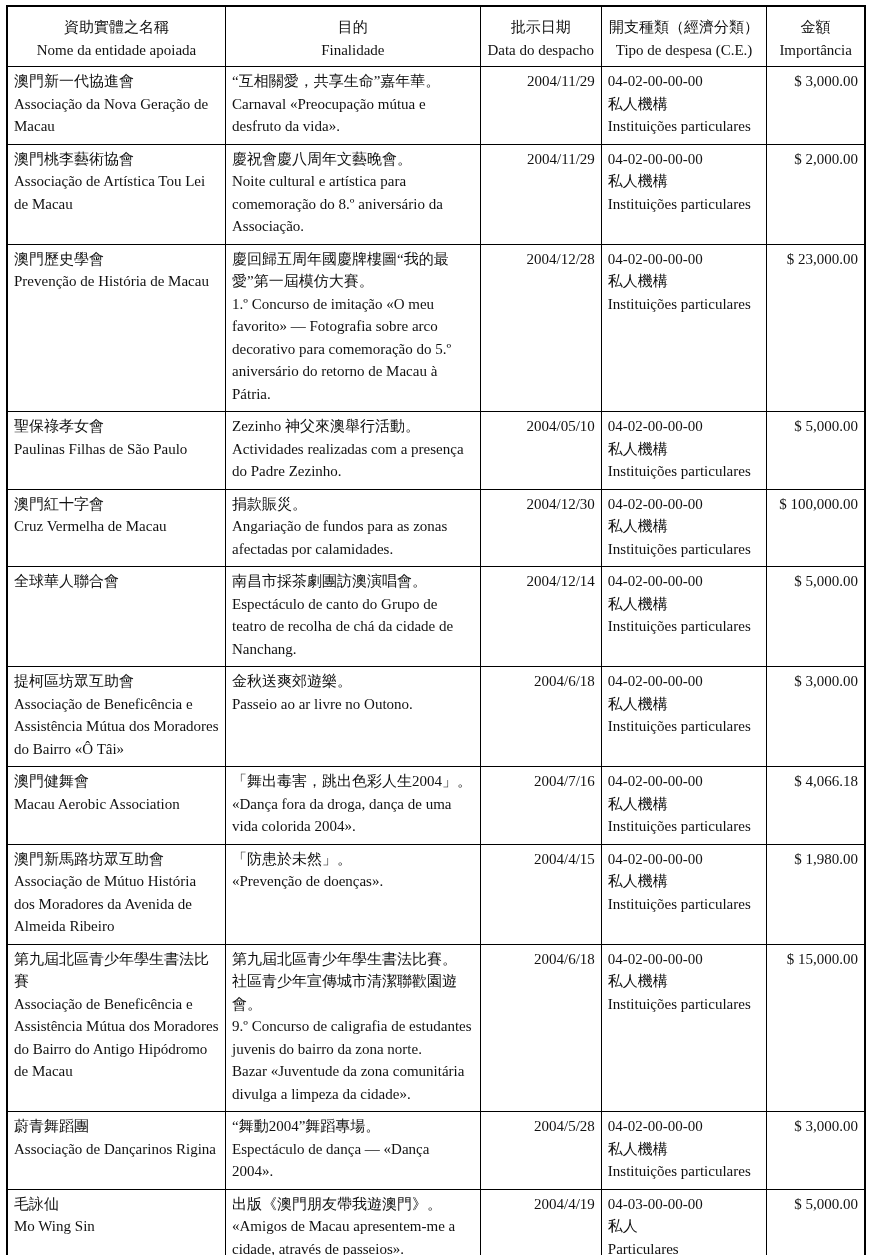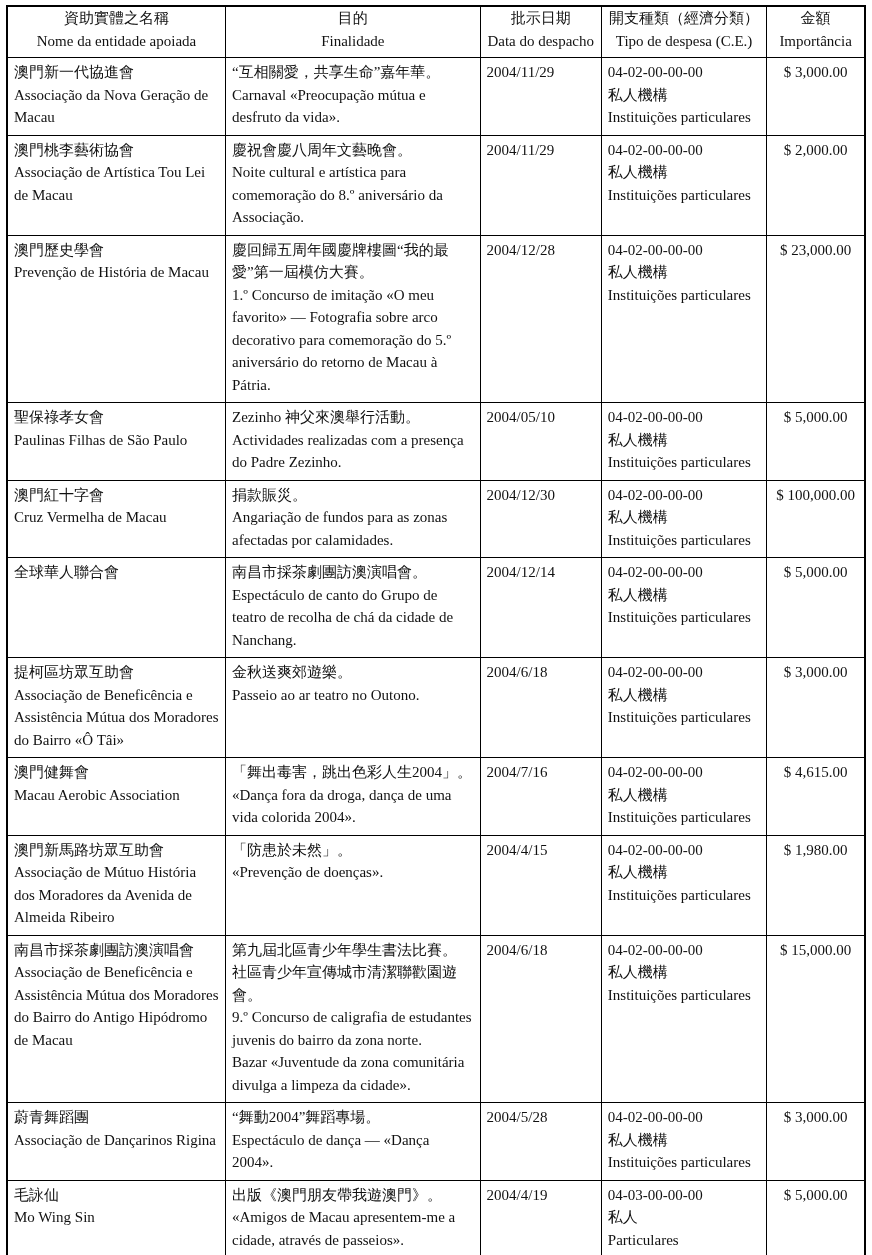--- a/index.html
+++ b/index.html
@@ -22,25 +22,25 @@
     border: 1px solid #000;
     vertical-align: top;
     padding: 3px 6px 6px 6px;
     font-size: 15px;
     line-height: 1.5;
     font-weight: normal;
     word-wrap: break-word;
   }
   thead th {
     text-align: center;
-    padding-top: 0;
+    padding-top: 9px;
     padding-bottom: 5px;
   }
-  td.col-date { text-align: left; }
-  td.col-amount { text-align: center; white-space: nowrap; }
+  td.col-date { text-align: right; }
+  td.col-amount { text-align: right; white-space: nowrap; }
   td.col-name div, td.col-purpose div, td.col-type div { margin: 0; }
 </style>
 </head>
 <body>
 
 <div class="page">
   <table class="subsidy-table">
     <colgroup>
       <col style="width:218px">
       <col style="width:254px">
@@ -174,21 +174,21 @@
           </td>
           <td class="col-amount">$ 5,000.00</td>
         </tr>
         <tr>
           <td class="col-name">
             <div>提柯區坊眾互助會</div>
             <div>Associação de Beneficência e Assistência Mútua dos Moradores do Bairro «Ô Tâi»</div>
           </td>
           <td class="col-purpose">
             <div>金秋送爽郊遊樂。</div>
-            <div>Passeio ao ar teatro no Outono.</div>
+            <div>Passeio ao ar livre no Outono.</div>
           </td>
           <td class="col-date">2004/6/18</td>
           <td class="col-type">
             <div>04-02-00-00-00</div>
             <div>私人機構</div>
             <div>Instituições particulares</div>
           </td>
           <td class="col-amount">$ 3,000.00</td>
         </tr>
         <tr>
@@ -199,42 +199,42 @@
           <td class="col-purpose">
             <div>「舞出毒害，跳出色彩人生2004」。</div>
             <div>«Dança fora da droga, dança de uma vida colorida 2004».</div>
           </td>
           <td class="col-date">2004/7/16</td>
           <td class="col-type">
             <div>04-02-00-00-00</div>
             <div>私人機構</div>
             <div>Instituições particulares</div>
           </td>
-          <td class="col-amount">$ 4,615.00</td>
+          <td class="col-amount">$ 4,066.18</td>
         </tr>
         <tr>
           <td class="col-name">
             <div>澳門新馬路坊眾互助會</div>
             <div>Associação de Mútuo História dos Moradores da Avenida de Almeida Ribeiro</div>
           </td>
           <td class="col-purpose">
             <div>「防患於未然」。</div>
             <div>«Prevenção de doenças».</div>
           </td>
           <td class="col-date">2004/4/15</td>
           <td class="col-type">
             <div>04-02-00-00-00</div>
             <div>私人機構</div>
             <div>Instituições particulares</div>
           </td>
           <td class="col-amount">$ 1,980.00</td>
         </tr>
         <tr>
           <td class="col-name">
-            <div>南昌市採茶劇團訪澳演唱會</div>
+            <div>第九屆北區青少年學生書法比賽</div>
             <div>Associação de Beneficência e Assistência Mútua dos Moradores do Bairro do Antigo Hipódromo de Macau</div>
           </td>
           <td class="col-purpose">
             <div>第九屆北區青少年學生書法比賽。</div>
             <div>社區青少年宣傳城市清潔聯歡園遊會。</div>
             <div>9.º Concurso de caligrafia de estudantes juvenis do bairro da zona norte.</div>
             <div>Bazar «Juventude da zona comunitária divulga a limpeza da cidade».</div>
           </td>
           <td class="col-date">2004/6/18</td>
           <td class="col-type">

